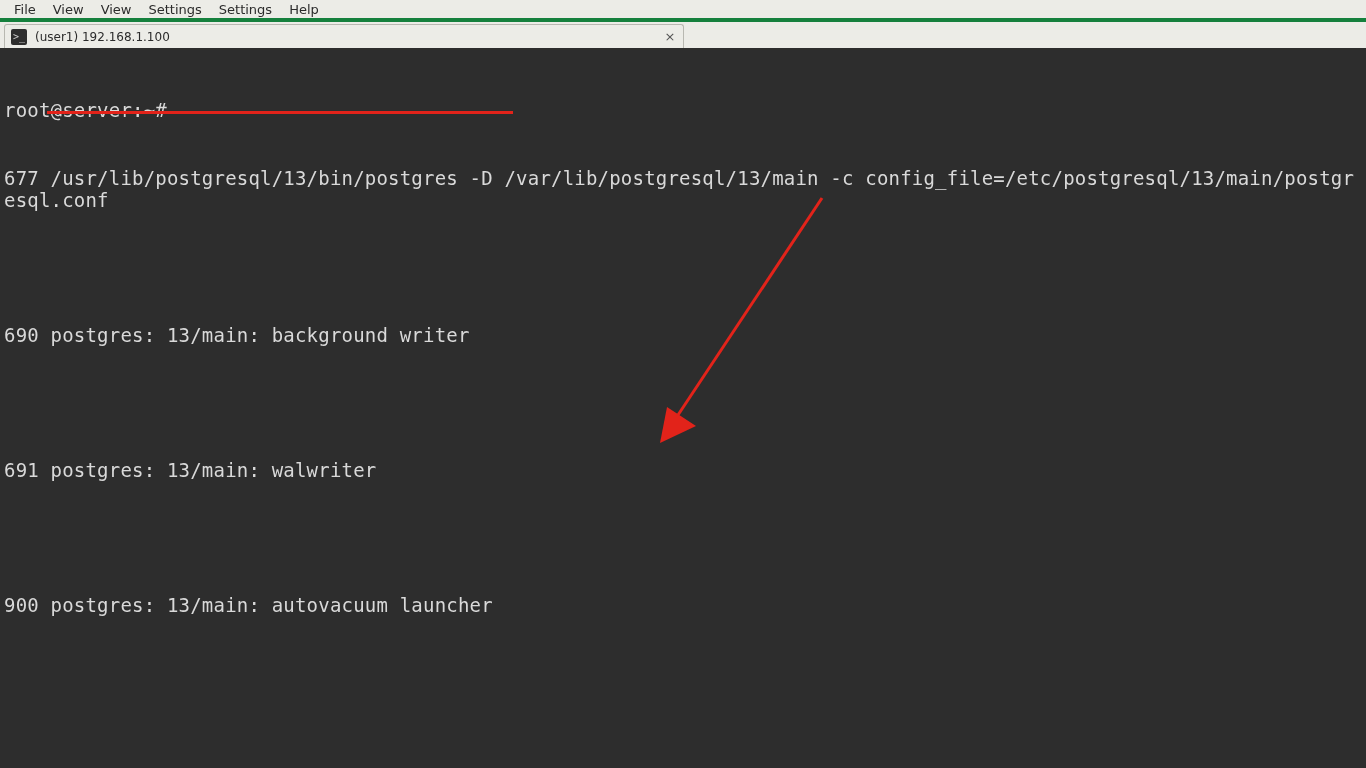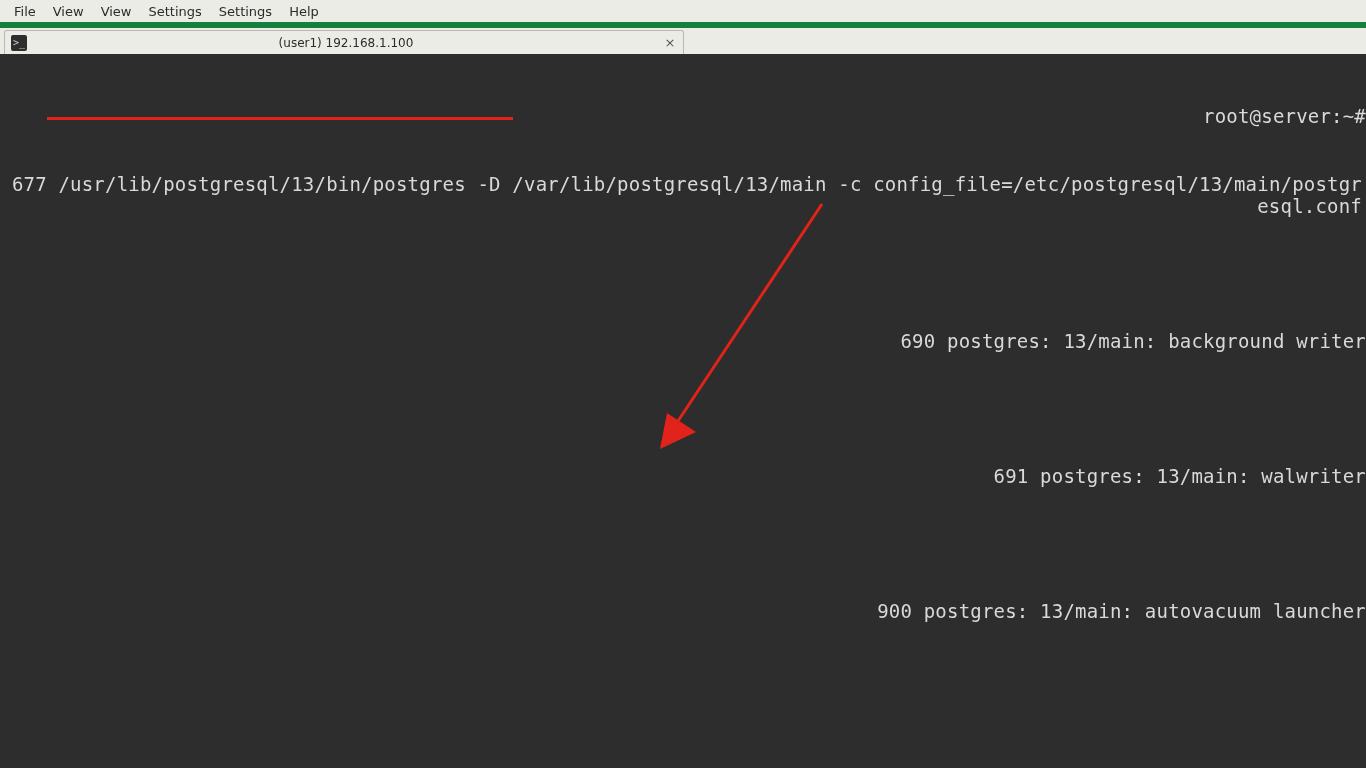--- a/index.html
+++ b/index.html
@@ -1,51 +1,51 @@
 <!DOCTYPE html>
 <html><head>
 <meta charset="utf-8">
 <style>
   * { margin:0; padding:0; box-sizing:border-box; }
   html,body { width:1366px; height:768px; overflow:hidden;
               font-family:"DejaVu Sans", Arial, sans-serif;
               background:#ECECE7; }
   
-  .menubar { height:28px; background:#ECECE7; display:flex;
+  .menubar { height:22px; background:#ECECE7; display:flex;
              align-items:center; font-size:13px; color:#2B2B2B;
-             padding-left:7px; gap:3px; border-bottom:6px solid #15803d;}
+             padding-left:7px; gap:3px; border-bottom:4px solid #15803d;}
   .menubar span { padding:2px 7px 2px 7px; cursor:default; }
 
   
   .tabbar { height:26px; background:#ECECE7; display:flex;
             align-items:flex-end; padding-left:4px; }
   .tab { height:24px; display:flex; align-items:center;
          font-size:12px; color:#2B2B2B; background:#ECECE7;
          border:1px solid #B8B8B1; border-bottom:none;
          border-top-left-radius:3px; border-top-right-radius:3px;
          padding:0 0 0 6px; min-width:680px; position:relative;}
   .tab-icon { width:16px; height:16px; background:#2E2E2E;
               border-radius:2px; display:flex;
               align-items:center; justify-content:center;
               margin-right:8px;}
   .tab-icon span{ color:#CFCFCF; font-family:monospace;
                   font-size:10px; line-height:1;}
-  .tab-title { flex:1; text-align:center; padding-right:26px; }
+  .tab-title { flex:1; text-align:left; padding-right:26px; }
   .tab-close { position:absolute; right:6px; top:4px;
                width:14px; height:14px; font-size:13px;
                color:#555; display:flex;
                align-items:center; justify-content:center;}
 
   
   .terminal { width:1366px; height:calc(768px - 22px - 26px);
               background:#2D2D2D; color:#D9D9D9; position:relative;
               font-family:"DejaVu Sans Mono","Liberation Mono",monospace;
               font-size:19px; line-height:22.5px; letter-spacing:0.2px;
               padding:6px 0 0 4px; white-space:pre; }
-  .terminal .line { min-height:22.5px;text-align:right; }
+  .terminal .line { min-height:22.5px; }
   .gap { height:22.5px; }
 
   
   .underline-red { position:absolute; height:3px;
                    background:#E2231A; left:47px; top:63px;
                    width:466px; }
 
   
   svg.annot { position:absolute; top:0; left:0;
               width:1366px; height:720px; pointer-events:none;}

